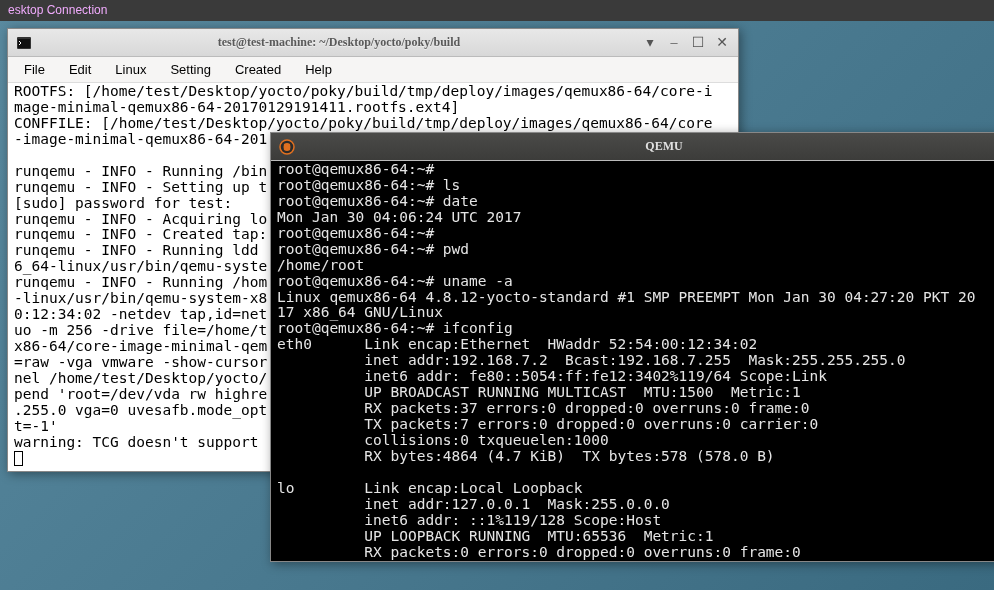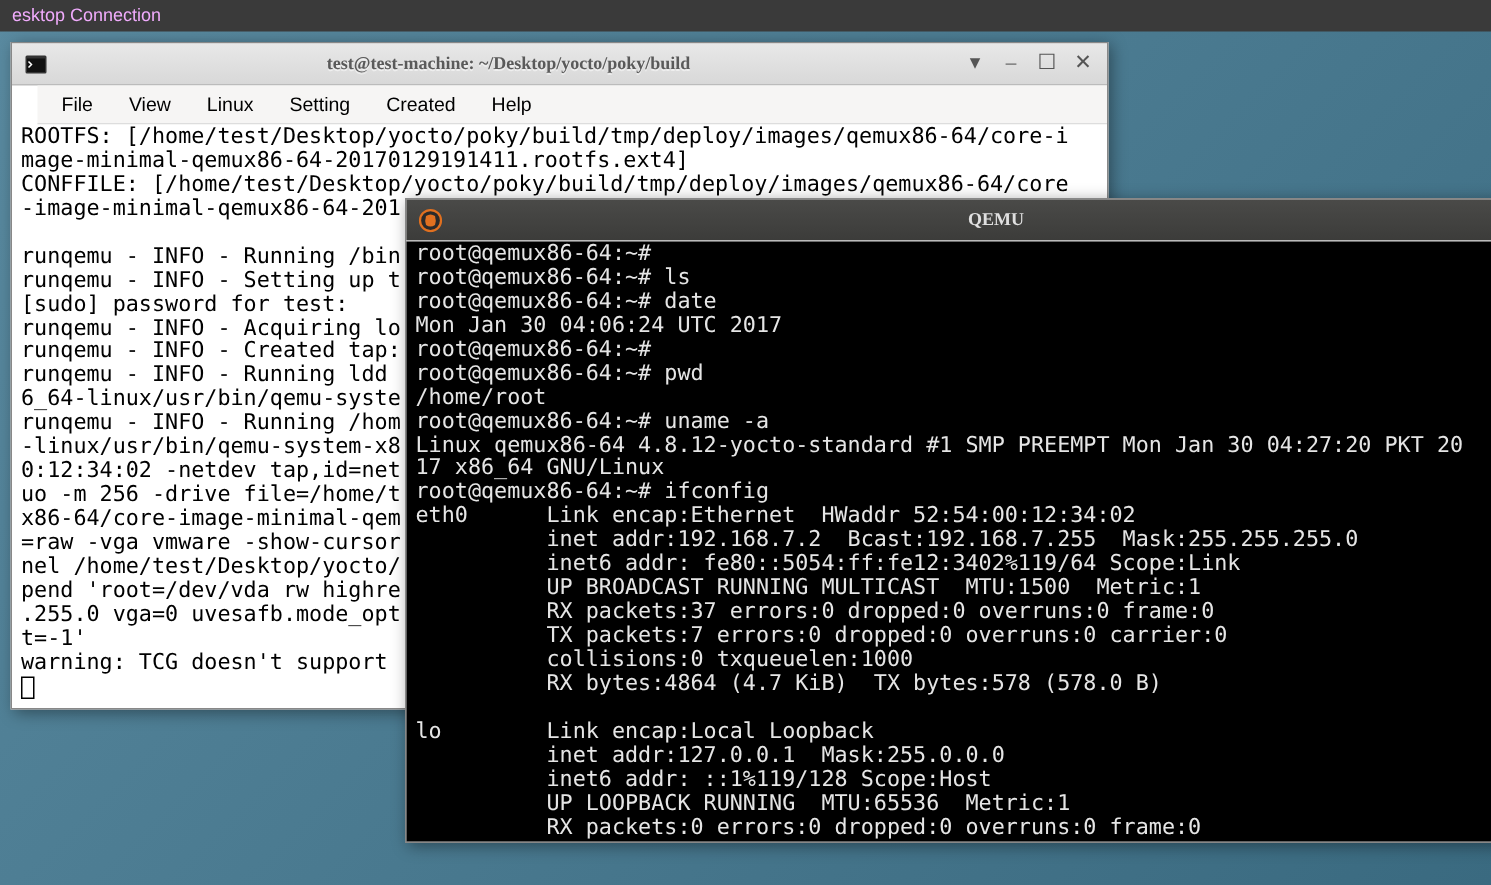--- a/index.html
+++ b/index.html
@@ -85,21 +85,20 @@
       color: #ccc;
     }
     .menubar {
       display: flex;
       padding: 2px 6px;
       background: #f6f5f4;
       border-bottom: 1px solid #ddd;
       font-family: sans-serif;
       font-size: 13px;
       gap: 4px;
-      margin-left: 17px;
     }
     .menubar-item {
       padding: 3px 10px;
       cursor: pointer;
     }
     .terminal-body {
       background: #ffffff;
       color: #000000;
       padding: 1px 6px;
       font-family: "DejaVu Sans Mono", monospace;
@@ -149,21 +148,21 @@
     <span class="titlebar-title">test@test-machine: ~/Desktop/yocto/poky/build</span>
     <div class="window-controls">
       <span class="window-btn">▾</span>
       <span class="window-btn">–</span>
       <span class="window-btn">☐</span>
       <span class="window-btn">✕</span>
     </div>
   </div>
   <div class="menubar">
     <span class="menubar-item">File</span>
-    <span class="menubar-item">View</span>
+    <span class="menubar-item">Edit</span>
     <span class="menubar-item">Linux</span>
     <span class="menubar-item">Setting</span>
     <span class="menubar-item">Created</span>
     <span class="menubar-item">Help</span>
   </div>
   <div class="terminal-body"><span>ROOTFS: [/home/test/Desktop/yocto/poky/build/tmp/deploy/images/qemux86-64/core-i
 mage-minimal-qemux86-64-20170129191411.rootfs.ext4]
 CONFFILE: [/home/test/Desktop/yocto/poky/build/tmp/deploy/images/qemux86-64/core
 -image-minimal-qemux86-64-201
 

